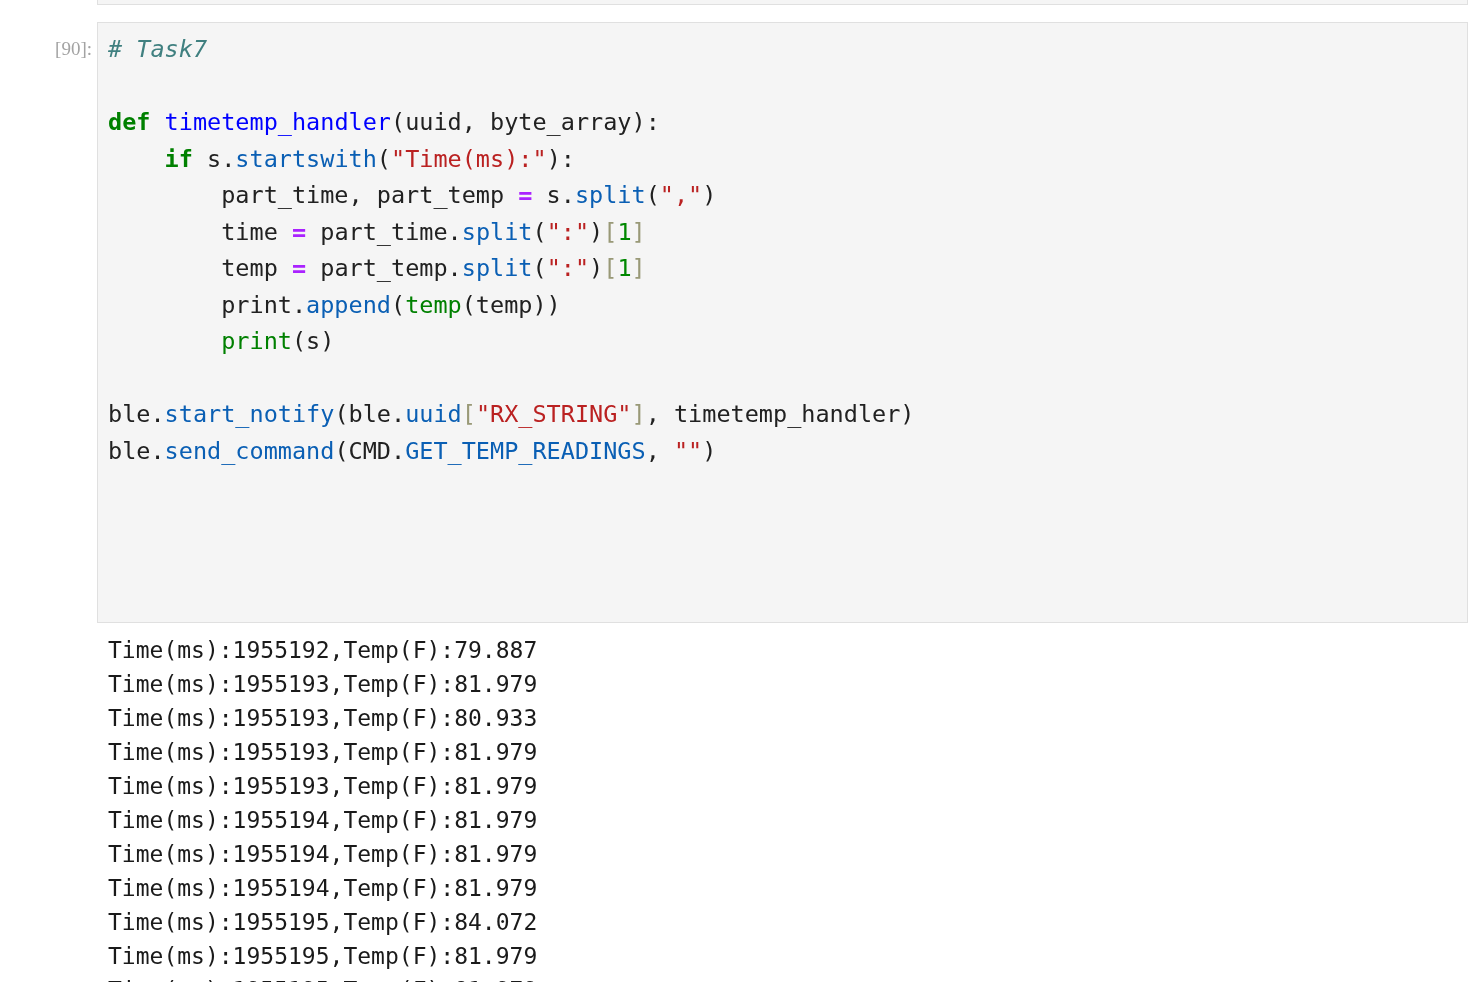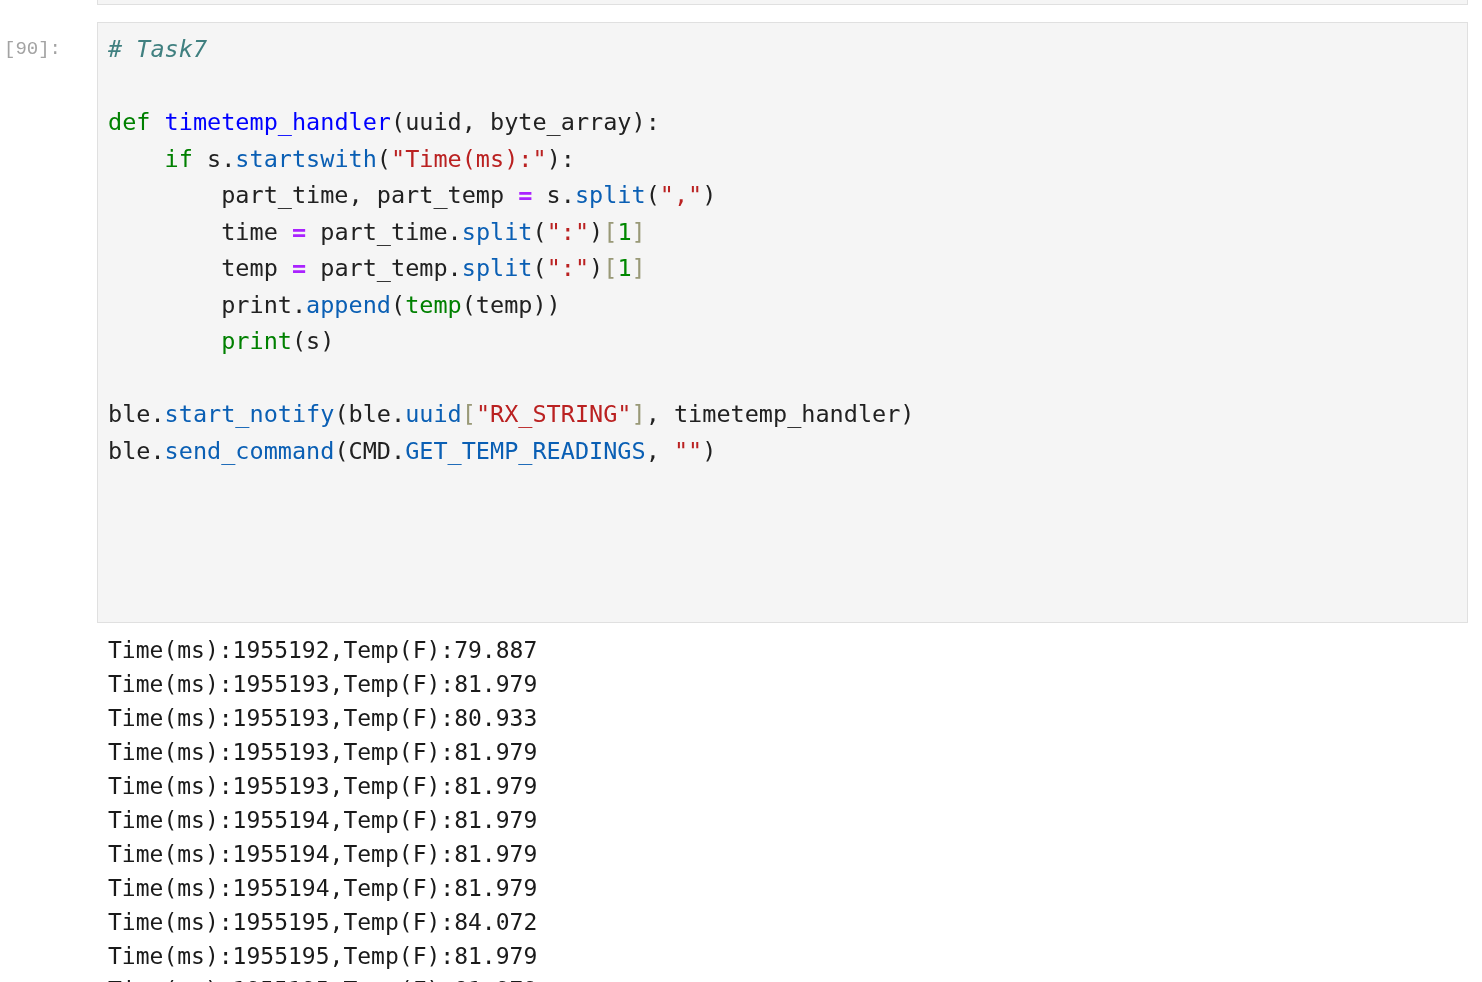--- a/index.html
+++ b/index.html
@@ -15,45 +15,45 @@
     left: 97px; top: 0;
     width: 1371px; height: 5px;
     background: var(--cell_bg, #f5f5f5);
     border: 1px solid var(--cell_border, #e0e0e0);
     border-top: none;
   }
   .exec-prompt {
     position: absolute;
     left: 4px; top: 38px;
     width: 88px;
-    font-family: Liberation Mono, monospace;
+    font-family: Liberation Serif, serif;
     font-size: 19px;
     line-height: 22px;
     color: var(--prompt, #a3a3a3);
-    text-align: left;
+    text-align: right;
     white-space: pre;
   }
   .cell-input {
     position: absolute;
     left: 97px; top: 22px;
     width: 1371px; height: 601px;
     background: var(--cell_bg, #f5f5f5);
     border: 1px solid var(--cell_border, #e0e0e0);
     padding: 8px 10px 8px 10px;
     overflow: hidden;
   }
   .code-line {
     font-family: "DejaVu Sans Mono", "Liberation Mono", monospace;
     font-size: 23.5px;
     line-height: 36.5px;
     white-space: pre;
     color: var(--text, #212121);
   }
   .tok-v    { color: var(--text, #212121); }
-  .tok-kw   { color: var(--kw, #008000); font-weight: normal; }
+  .tok-kw   { color: var(--kw, #008000); font-weight: bold; }
   .tok-bi   { color: var(--builtin, #008000); }
   .tok-def  { color: var(--defname, #0000ff); }
   .tok-prop { color: var(--prop, #0a5fb4); }
   .tok-op   { color: var(--op, #aa22ff); font-weight: bold; }
   .tok-str  { color: var(--str, #ba2121); }
   .tok-num  { color: var(--num, #008800); }
   .tok-br   { color: var(--bracket, #999977); }
   .tok-com  { color: var(--comment, #408080); font-style: italic; }
   .cell-output {
     position: absolute;

